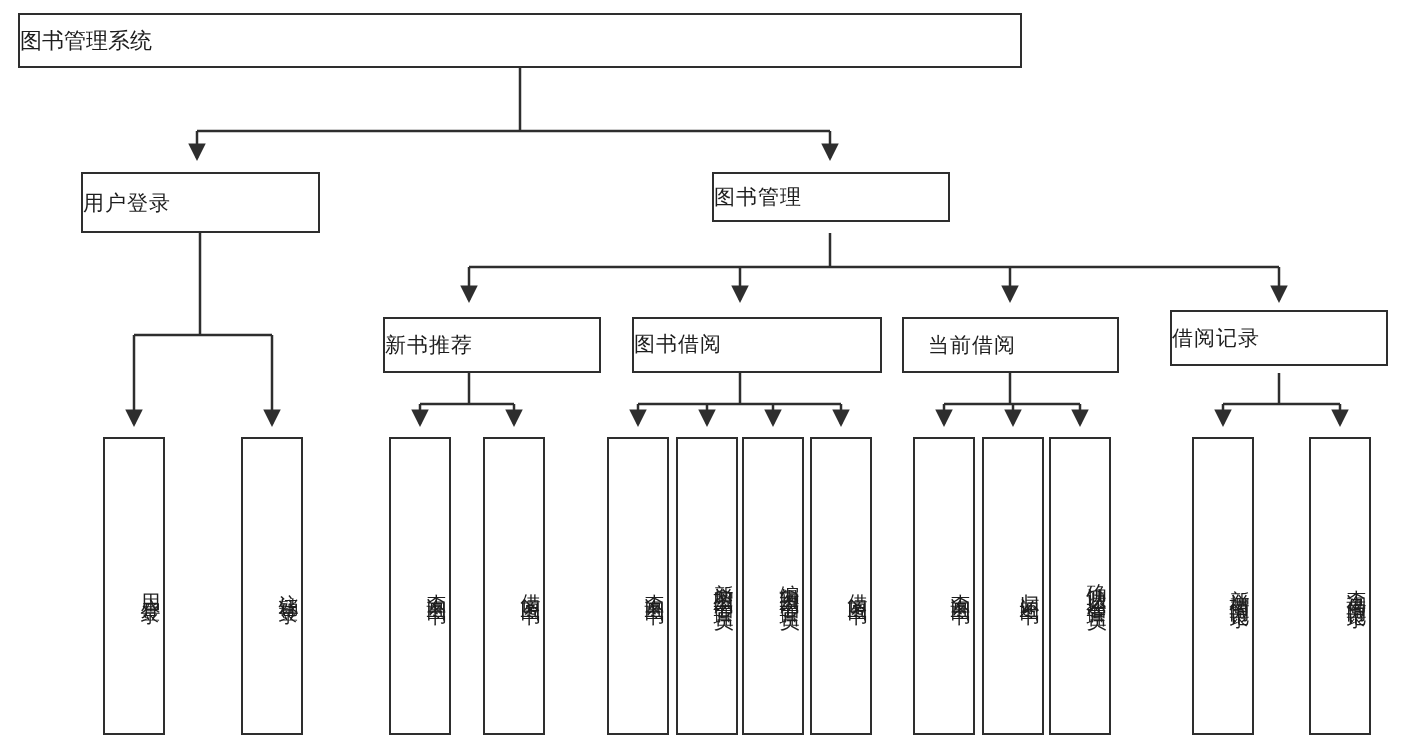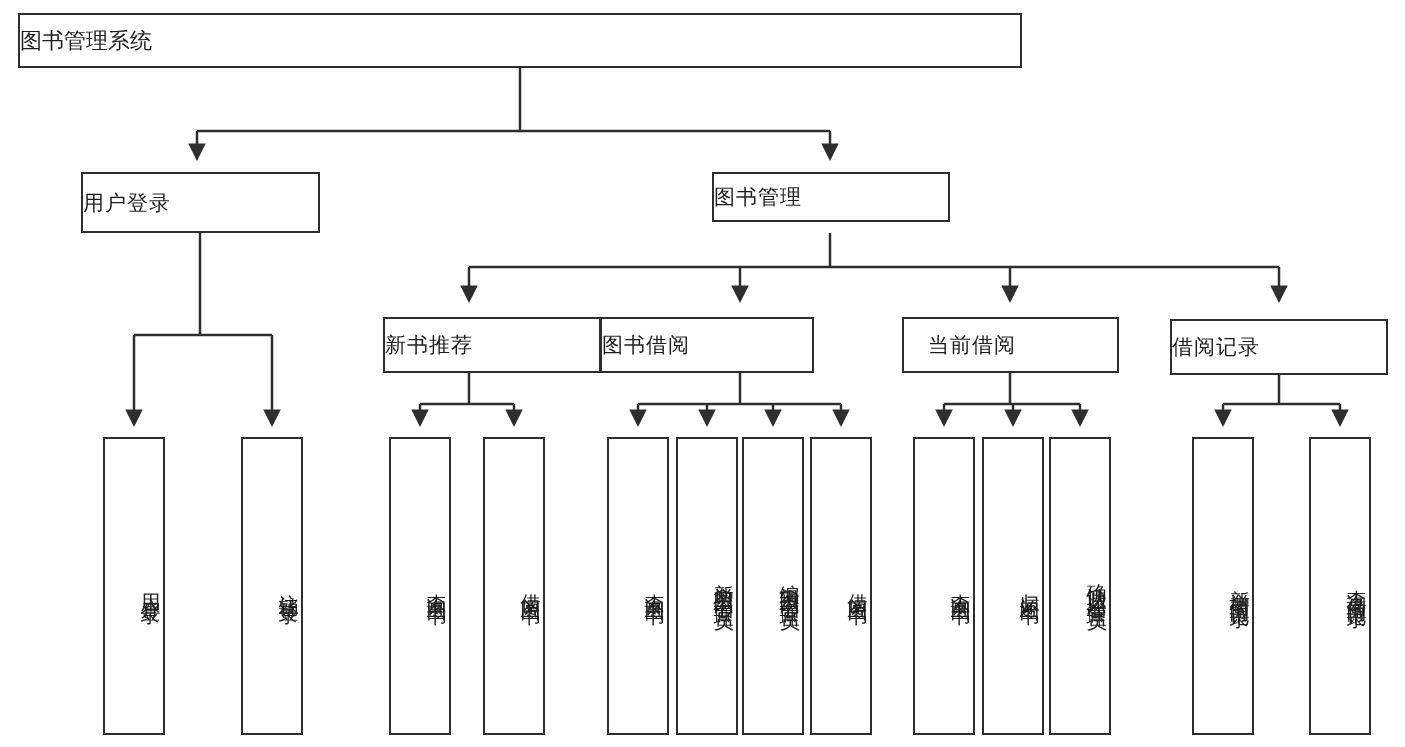--- a/index.html
+++ b/index.html
@@ -128,27 +128,27 @@
   <div class="node h" style="left:81px;top:172px;width:239px;height:61px;">
     <span>用户登录</span>
   </div>
   <div class="node h" style="left:712px;top:172px;width:238px;height:50px;">
     <span>图书管理</span>
   </div>
 
   <div class="node h" style="left:360px;top:317px;width:218px;height:56px;margin-left:23px;">
     <span>新书推荐</span>
   </div>
-  <div class="node h" style="left:600px;top:317px;width:214px;height:56px;">
+  <div class="node h" style="left:632px;top:317px;width:250px;height:56px;font-family:Liberation Serif, serif;">
     <span>图书借阅</span>
   </div>
   <div class="node h" style="left:902px;top:317px;width:217px;height:56px;padding-left:24px;">
     <span>当前借阅</span>
   </div>
-  <div class="node h" style="left:1170px;top:319px;width:218px;height:56px;">
+  <div class="node h" style="left:1170px;top:310px;width:218px;height:56px;">
     <span>借阅记录</span>
   </div>
 
   <div class="node v" style="left:103px;top:437px;width:62px;height:298px;">
     <span class="vtext">用户登录</span>
   </div>
   <div class="node v" style="left:241px;top:437px;width:62px;height:298px;">
     <span class="vtext">注销登录</span>
   </div>
 

